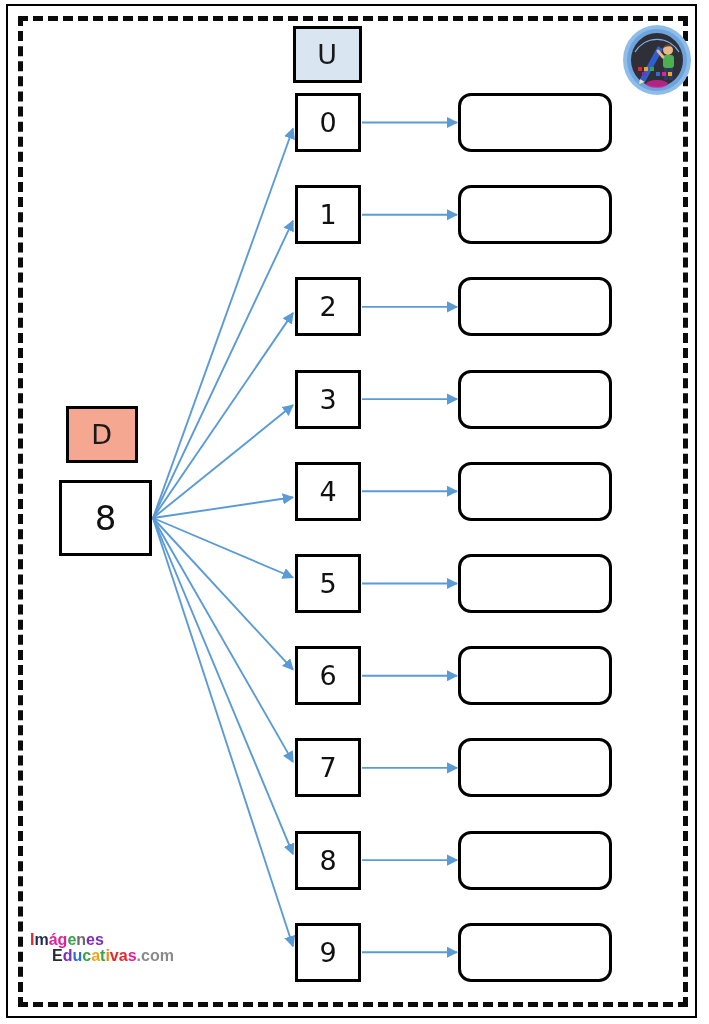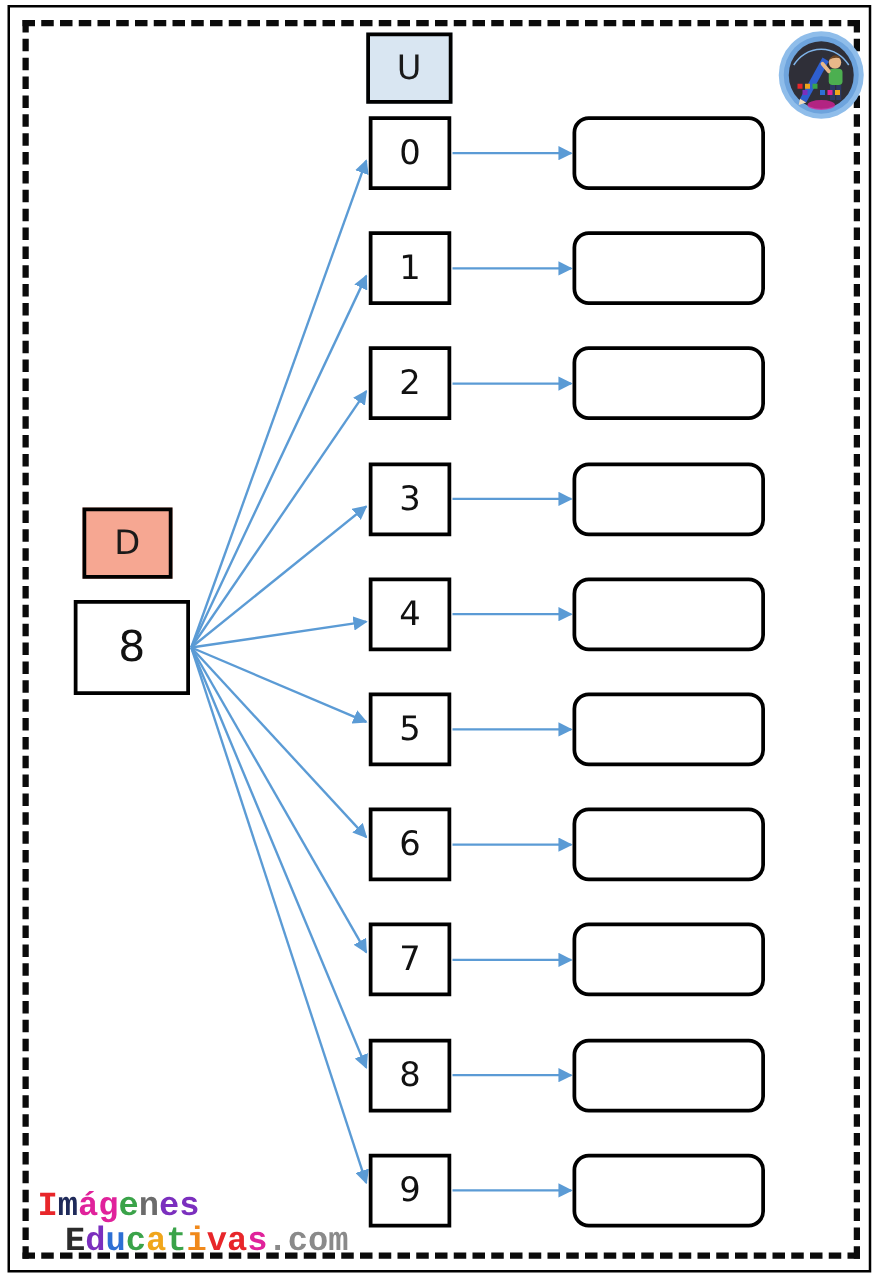--- a/index.html
+++ b/index.html
@@ -133,25 +133,24 @@
     height: 72px;
   }
 
   
   .watermark {
     position: absolute;
     left: 30px;
     top: 932px;
     width: 220px;
     line-height: 1.02;
-    font-family: Liberation Mono, monospace;
+    font-family: Liberation Sans, sans-serif;
     font-weight: 700;
-    font-size: 27px;
+    font-size: 16px;
     white-space: nowrap;
-    margin-top: 21px;
   }
   .watermark .line2 {
     padding-left: 22px;
     display: block;
   }
   .watermark span { display: inline; }
 </style>
 </head>
 <body>
 

